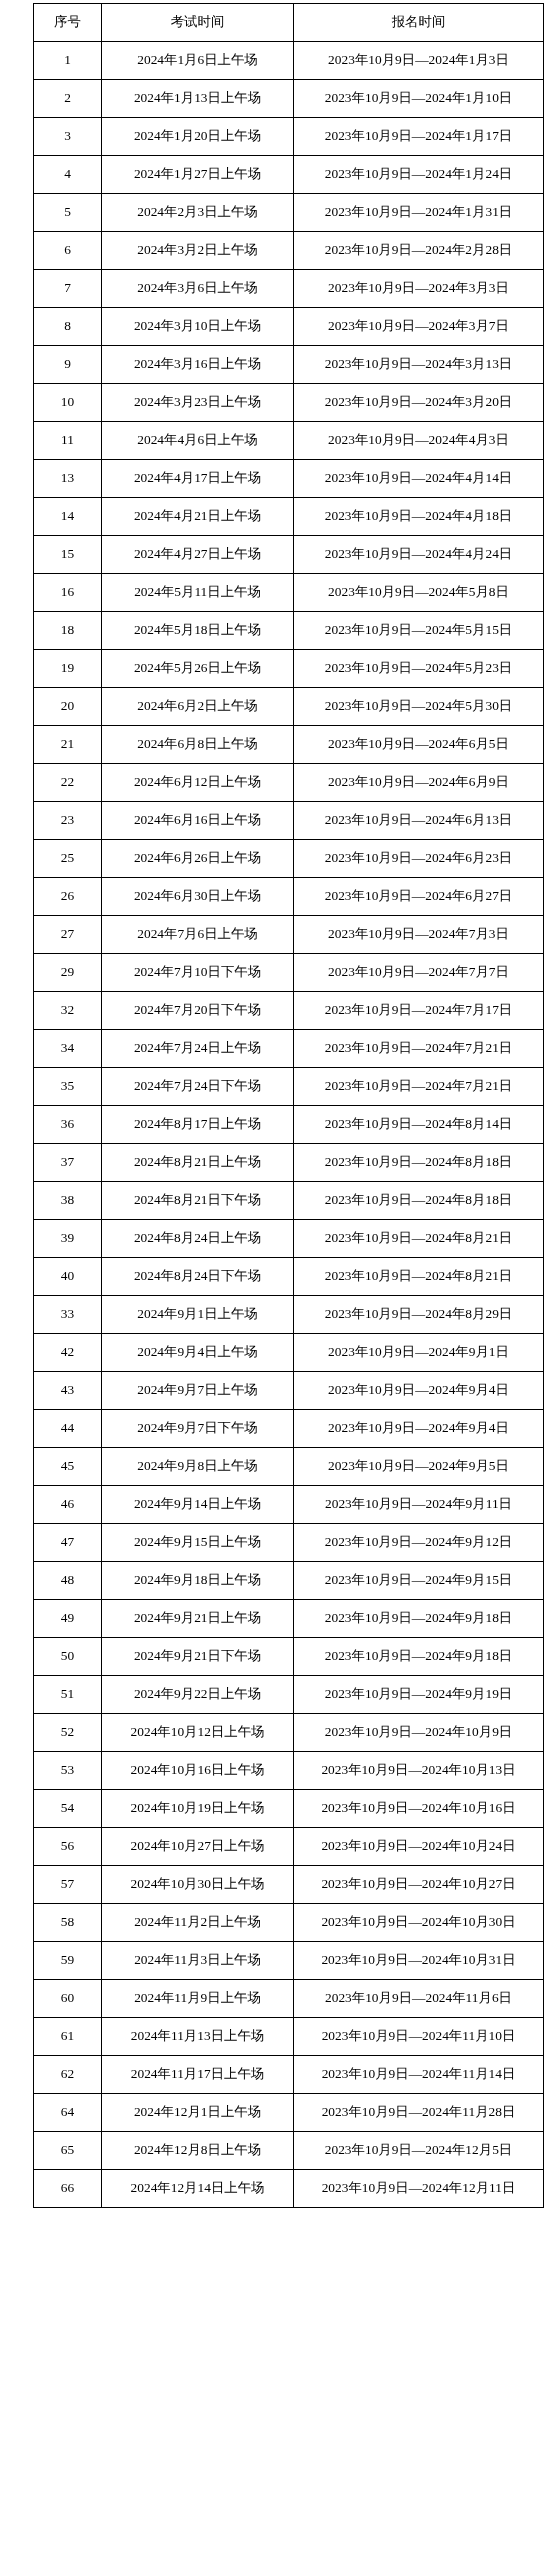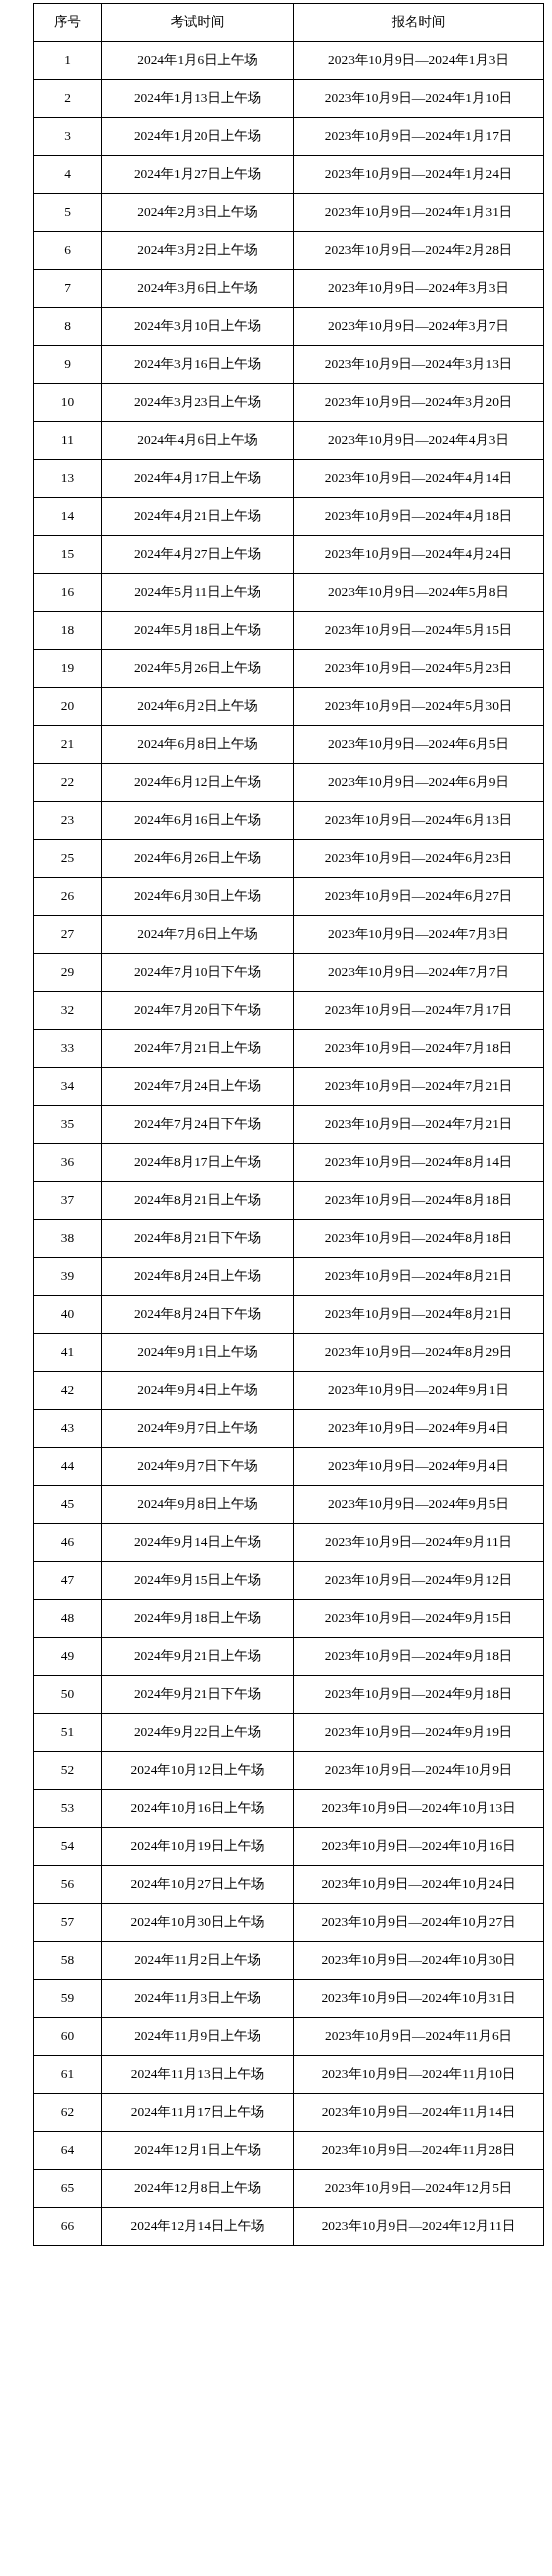--- a/index.html
+++ b/index.html
@@ -189,25 +189,20 @@
           <td>29</td>
           <td>2024年7月10日下午场</td>
           <td>2023年10月9日—2024年7月7日</td>
         </tr>
         <tr>
           <td>32</td>
           <td>2024年7月20日下午场</td>
           <td>2023年10月9日—2024年7月17日</td>
         </tr>
         <tr>
-          <td>33</td>
-          <td>2024年7月21日上午场</td>
-          <td>2023年10月9日—2024年7月18日</td>
-        </tr>
-        <tr>
           <td>34</td>
           <td>2024年7月24日上午场</td>
           <td>2023年10月9日—2024年7月21日</td>
         </tr>
         <tr>
           <td>35</td>
           <td>2024年7月24日下午场</td>
           <td>2023年10月9日—2024年7月21日</td>
         </tr>
         <tr>
@@ -229,21 +224,21 @@
           <td>39</td>
           <td>2024年8月24日上午场</td>
           <td>2023年10月9日—2024年8月21日</td>
         </tr>
         <tr>
           <td>40</td>
           <td>2024年8月24日下午场</td>
           <td>2023年10月9日—2024年8月21日</td>
         </tr>
         <tr>
-          <td>41</td>
+          <td>33</td>
           <td>2024年9月1日上午场</td>
           <td>2023年10月9日—2024年8月29日</td>
         </tr>
         <tr>
           <td>42</td>
           <td>2024年9月4日上午场</td>
           <td>2023年10月9日—2024年9月1日</td>
         </tr>
         <tr>
           <td>43</td>

